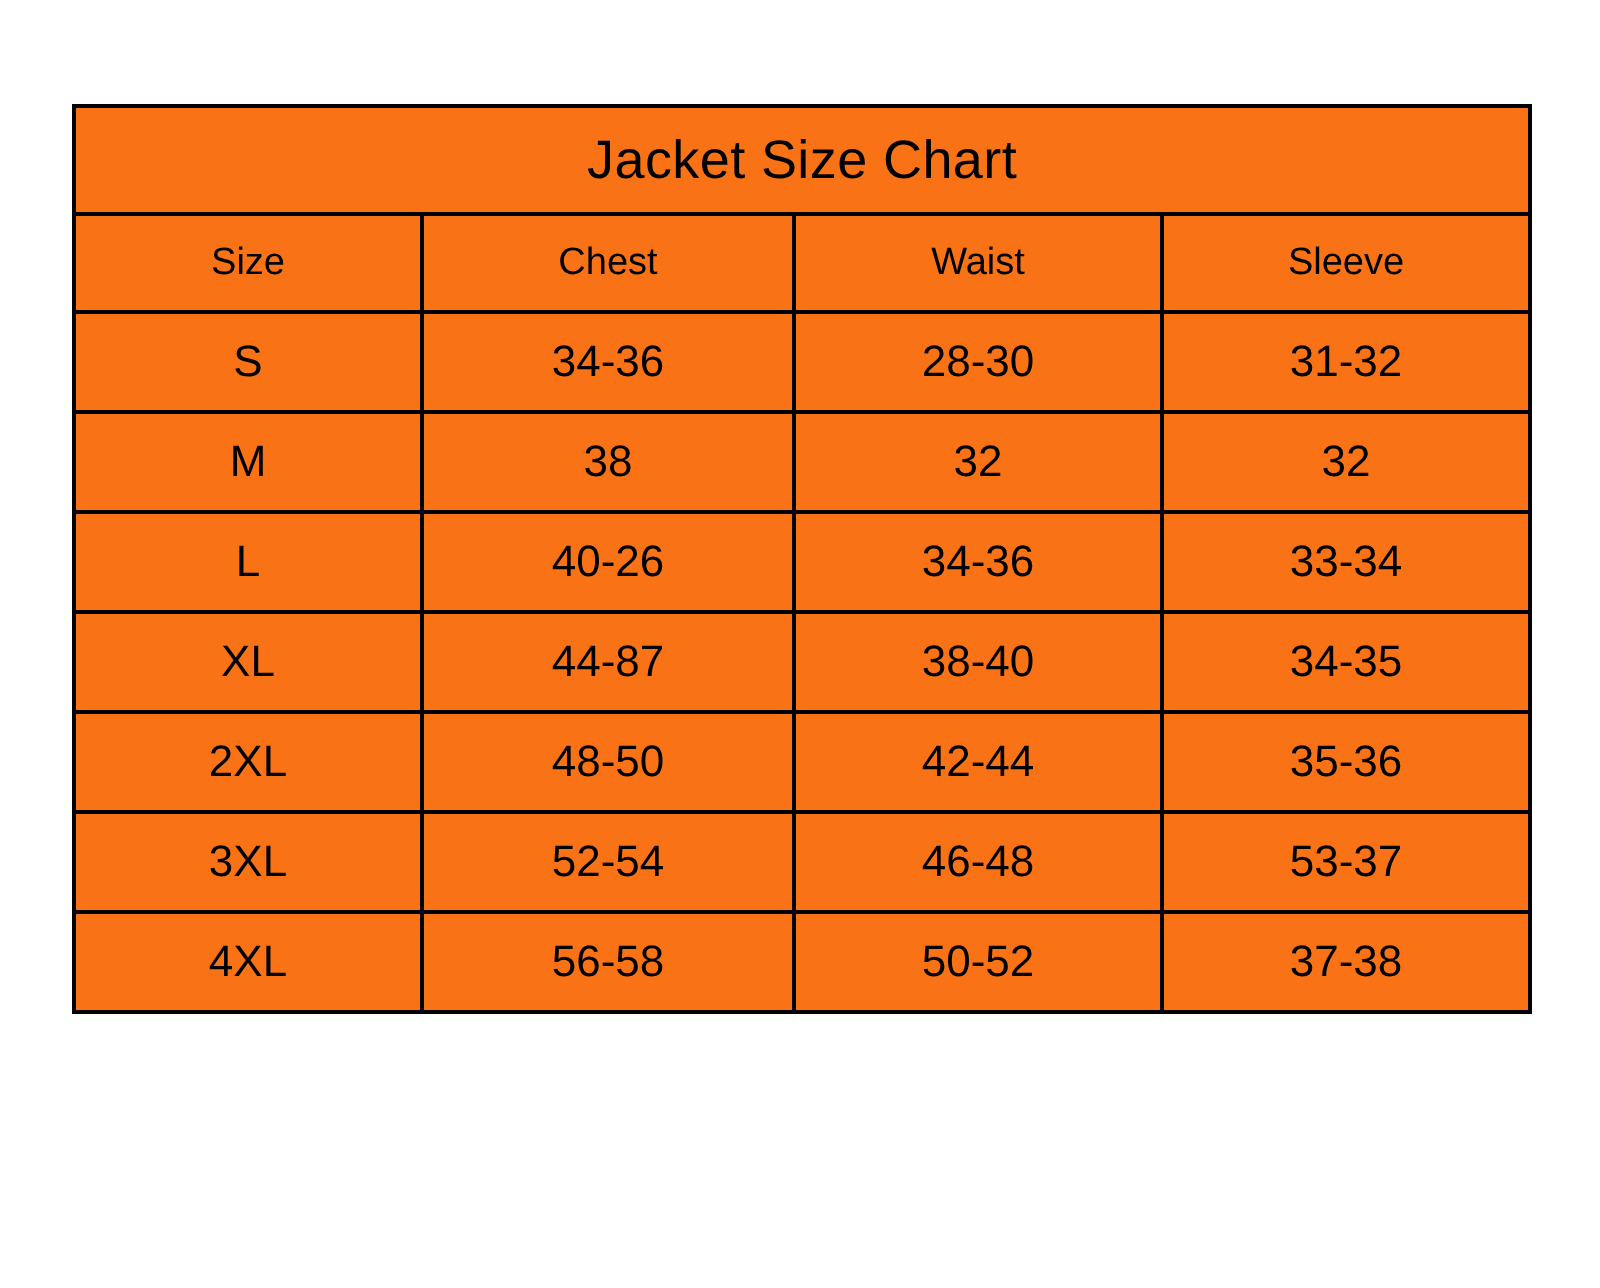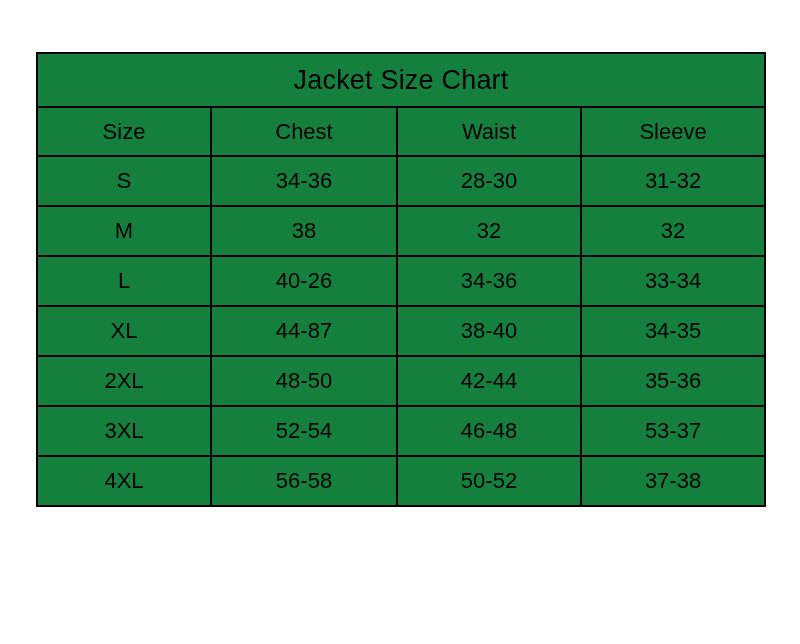--- a/index.html
+++ b/index.html
@@ -23,41 +23,41 @@
   .chart-wrap {
     position: absolute;
     left: 36px;
     top: 52px;
     width: 728px;
   }
   table.size-chart {
     border-collapse: collapse;
     width: 728px;
     table-layout: fixed;
-    background: #15803d;
+    background: #f97316;
   }
   table.size-chart td,
   table.size-chart th {
     border: 2px solid #000000;
     text-align: center;
     vertical-align: middle;
     font-weight: normal;
     padding: 0;
   }
   
   .title-cell {
     height: 52px;
     font-size: 27px;
     font-weight: bold;
     letter-spacing: 0.2px;
   }
   
   .head-cell {
     height: 47px;
-    font-size: 22px;
+    font-size: 19px;
     font-weight: bold;
   }
   
   .body-cell {
     height: 48px;
     font-size: 22px;
   }
   col.c-size  { width: 174px; }
   col.c-chest { width: 186px; }
   col.c-waist { width: 184px; }

